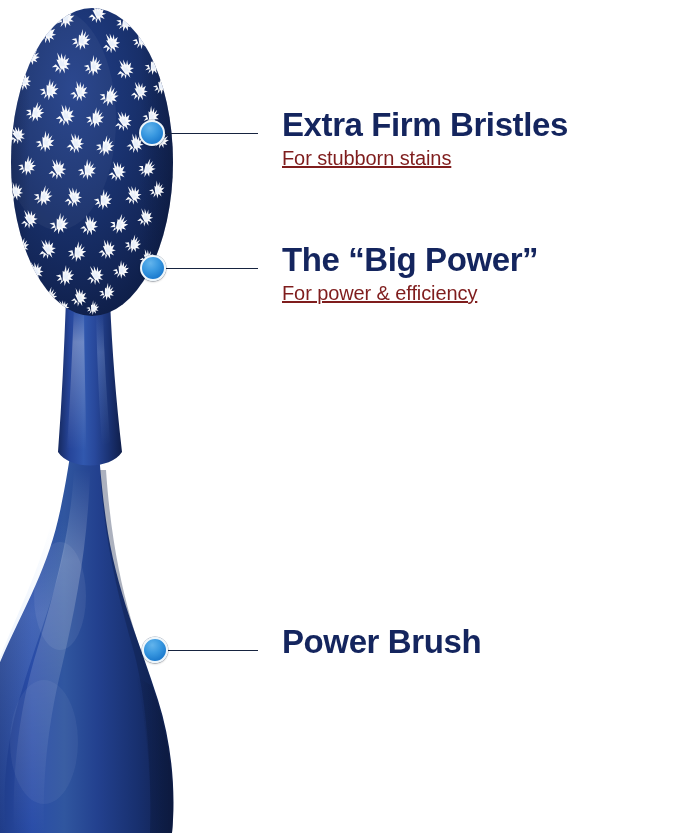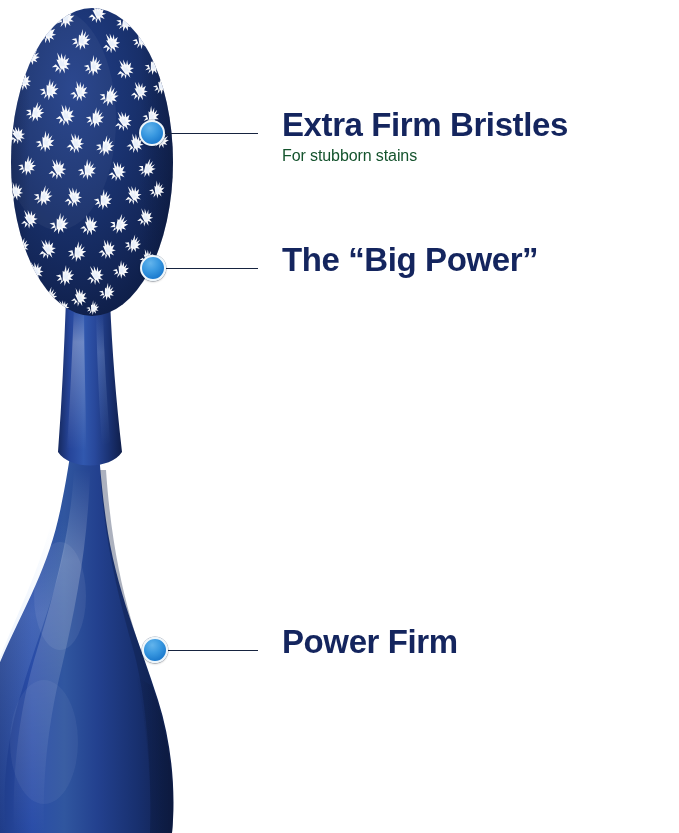--- a/index.html
+++ b/index.html
@@ -51,25 +51,26 @@
     margin: 0;
     color: #14255e;
     font-weight: bold;
     font-size: 33px;
     line-height: 1.06;
     letter-spacing: -0.4px;
     white-space: nowrap;
   }
   .label-sub {
     margin: 3px 0 0 0;
-    color: #14532d;
+    color: #7f1d1d;
     font-weight: 300;
-    font-size: 16px;
+    font-size: 20px;
     line-height: 1.22;
     letter-spacing: -0.1px;
+    text-decoration: underline;
   }
   .label-sub.wrap { max-width: 395px; }
 </style>
 </head>
 <body>
 
 <div id="stage">
 
   <svg id="product" viewBox="0 0 300 833">
     <defs>
@@ -244,21 +245,22 @@
   <div class="callout-dot" style="left:139px; top:120px;"></div>
   <div class="label-block" style="top:108px;">
     <p class="label-title">Extra Firm Bristles</p>
     <p class="label-sub">For stubborn stains</p>
   </div>
 
   <div class="callout-line" style="left:166px; top:268px; width:92px;"></div>
   <div class="callout-dot" style="left:140px; top:255px;"></div>
   <div class="label-block" style="top:243px;">
     <p class="label-title">The “Big Power”</p>
+    <p class="label-sub">For power &amp; efficiency</p>
   </div>
 
   <div class="callout-line" style="left:168px; top:650px; width:90px;"></div>
   <div class="callout-dot" style="left:142px; top:637px;"></div>
   <div class="label-block" style="top:625px;">
-    <p class="label-title">Power Firm</p>
+    <p class="label-title">Power Brush</p>
   </div>
 
 </div>
 
 </body></html>

